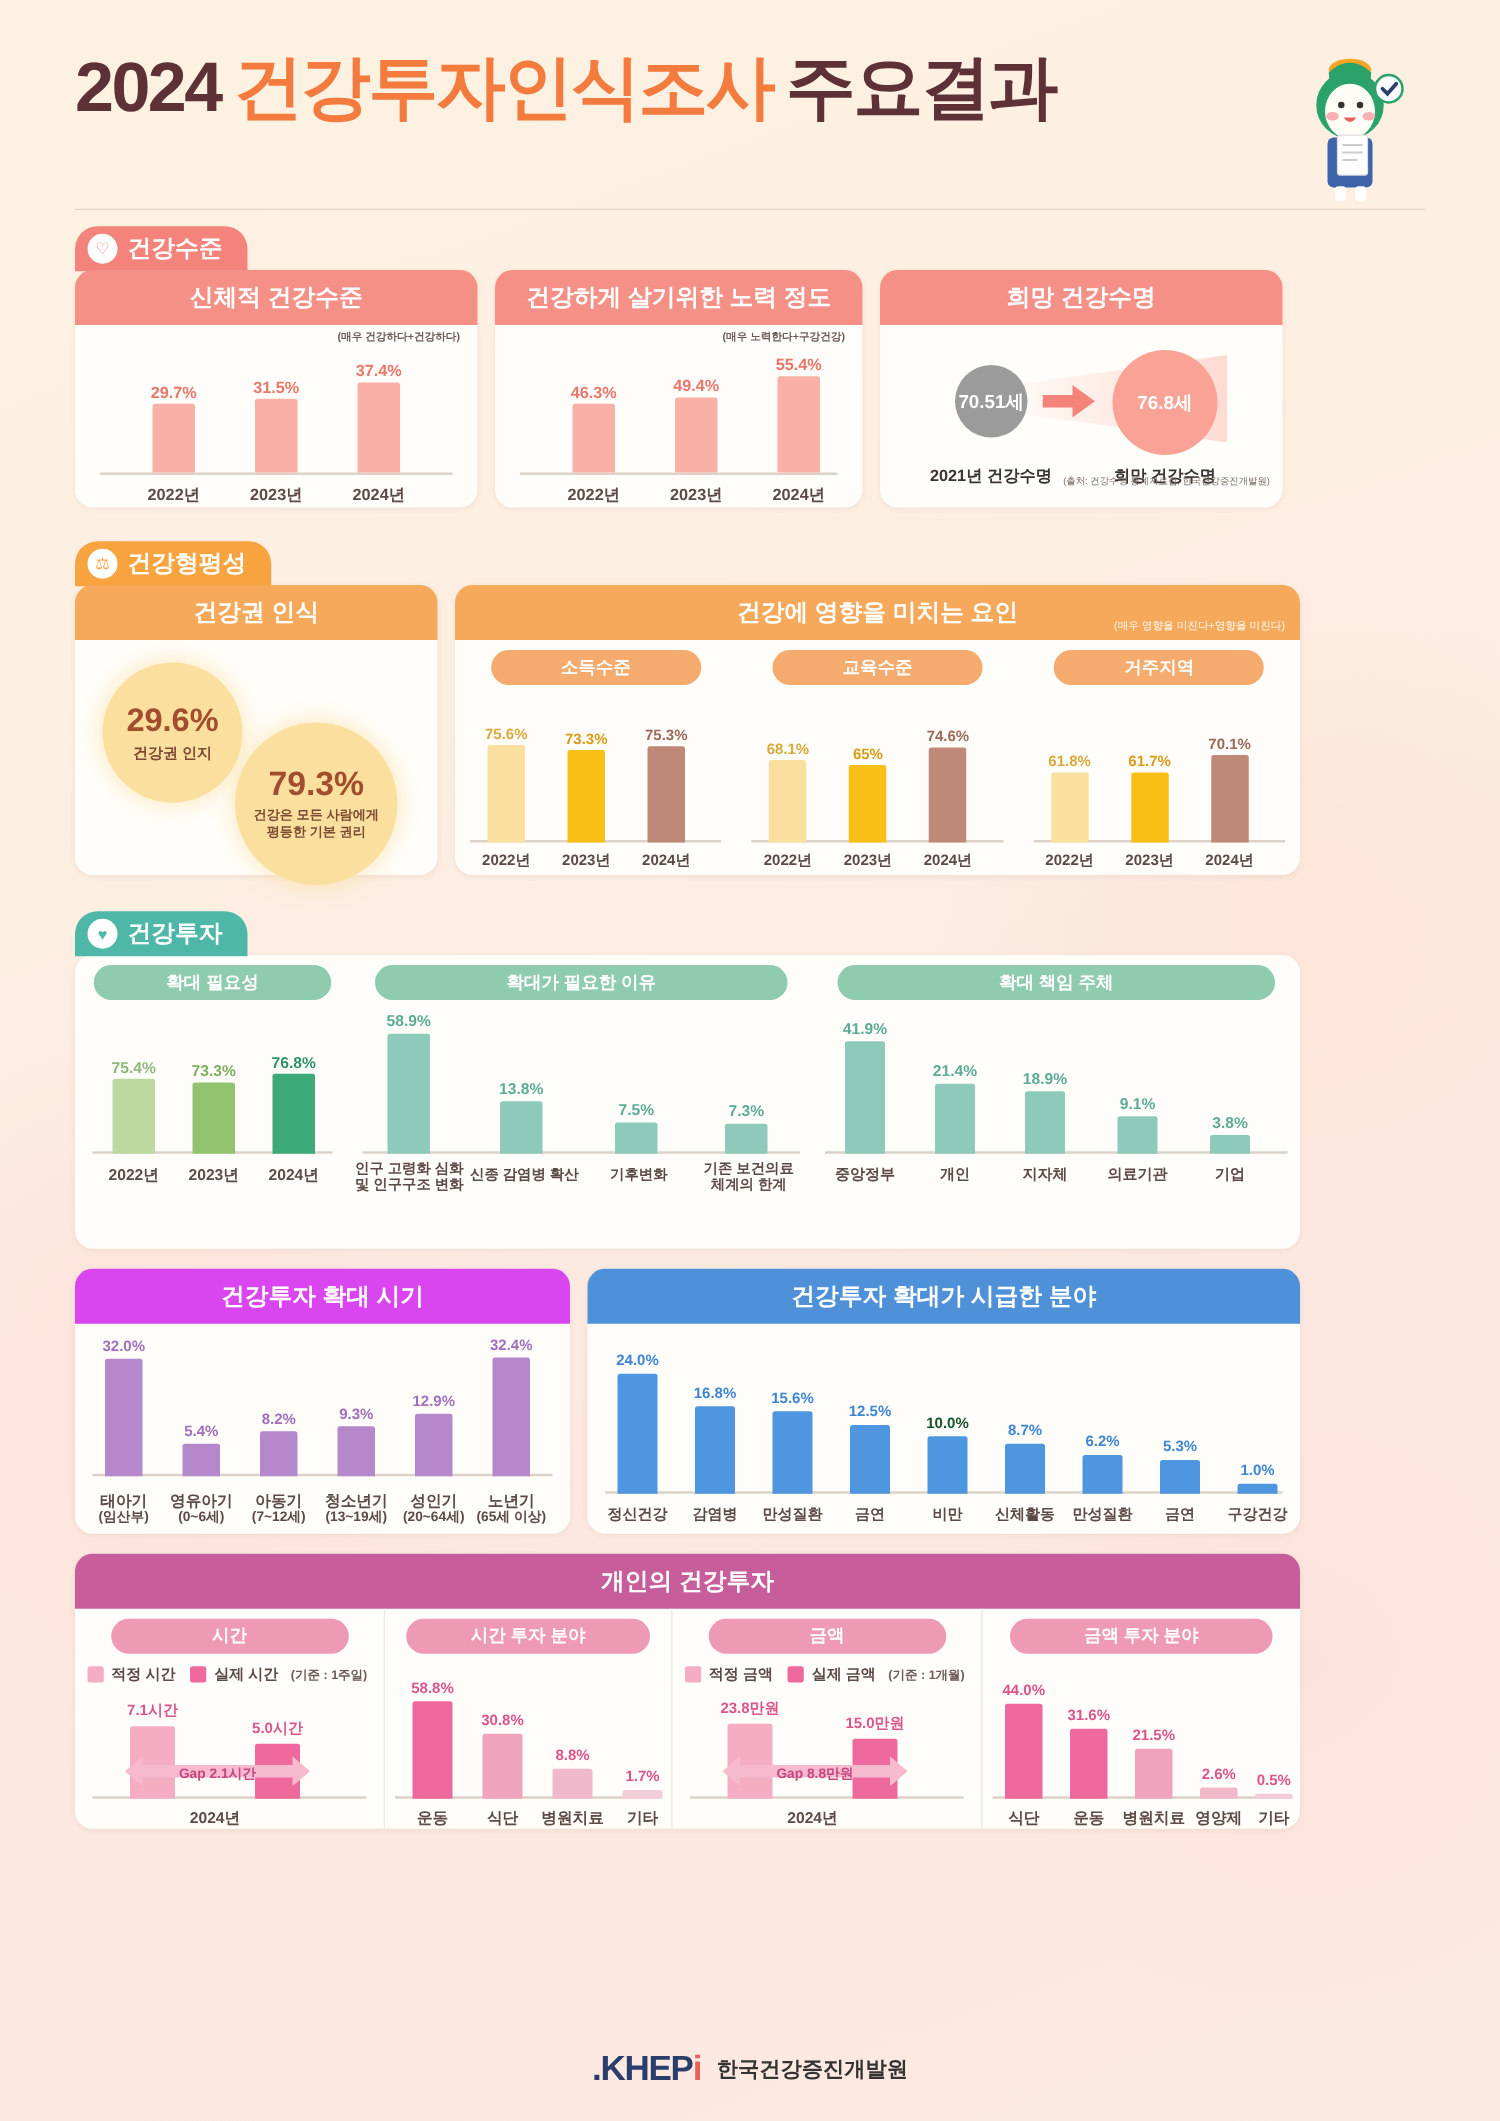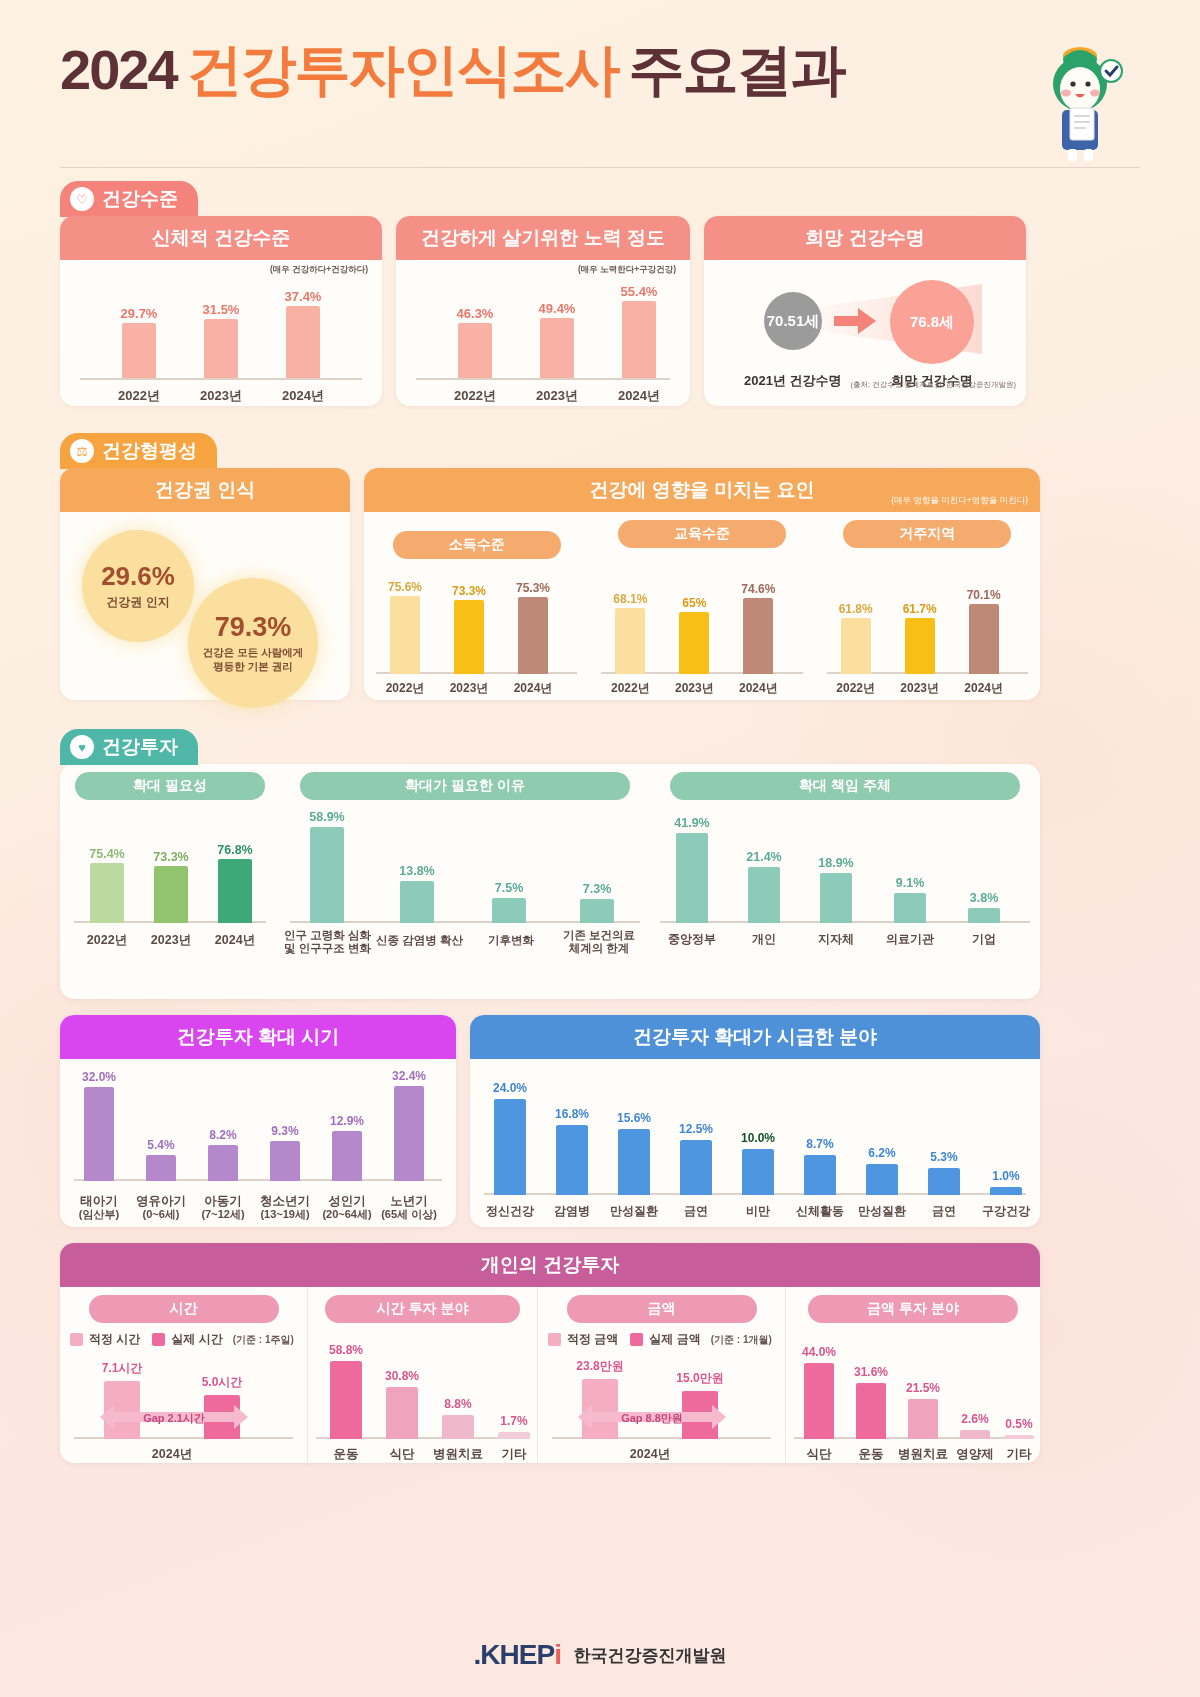--- a/index.html
+++ b/index.html
@@ -173,21 +173,21 @@
       </div>
     </div>
 
     <div class="card" style="width:676px;height:232px">
       <div class="cardhead h-orange">
         <span>건강에 영향을 미치는 요인</span>
         <span class="note">(매우 영향을 미친다+영향을 미친다)</span>
       </div>
       <div style="display:flex;height:192px">
 
-        <div style="flex:1;position:relative;padding:19px 6px 0 6px">
+        <div style="flex:1;position:relative;padding:8px 6px 0 6px">
           <div class="subpill p-orange" style="width:168px">소득수준</div>
           <div class="axis" style="bottom:30px;left:12px;right:12px"></div>
           <div class="bar" style="left:26px;width:30px;height:78px;bottom:30px;background:#fadf9e"></div>
           <div class="bar" style="left:90px;width:30px;height:74px;bottom:30px;background:#f8bf17"></div>
           <div class="bar" style="left:154px;width:30px;height:77px;bottom:30px;background:#bf8977"></div>
           <div class="vlab" style="left:11px;width:60px;bottom:110px;color:#d8a93f;font-size:12px">75.6%</div>
           <div class="vlab" style="left:75px;width:60px;bottom:106px;color:#d99b18;font-size:12px">73.3%</div>
           <div class="vlab" style="left:139px;width:60px;bottom:109px;color:#9d6a5a;font-size:12px">75.3%</div>
           <div class="xlab" style="left:11px;width:60px;bottom:8px;font-size:12px">2022년</div>
           <div class="xlab" style="left:75px;width:60px;bottom:8px;font-size:12px">2023년</div>

